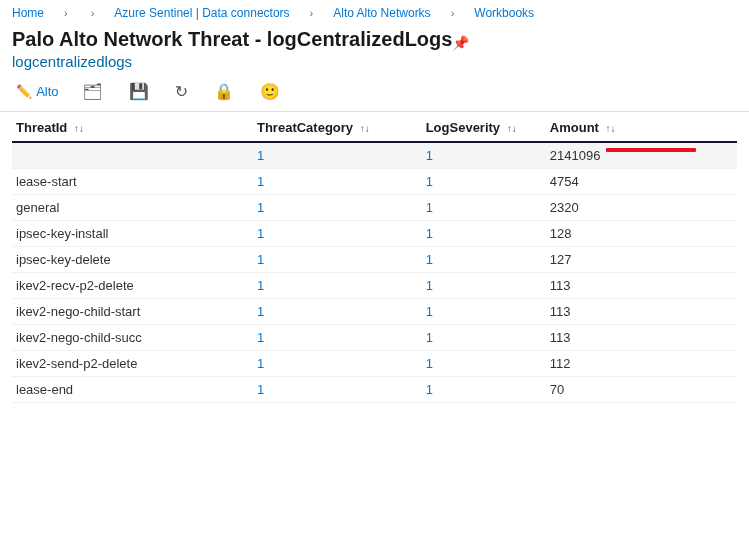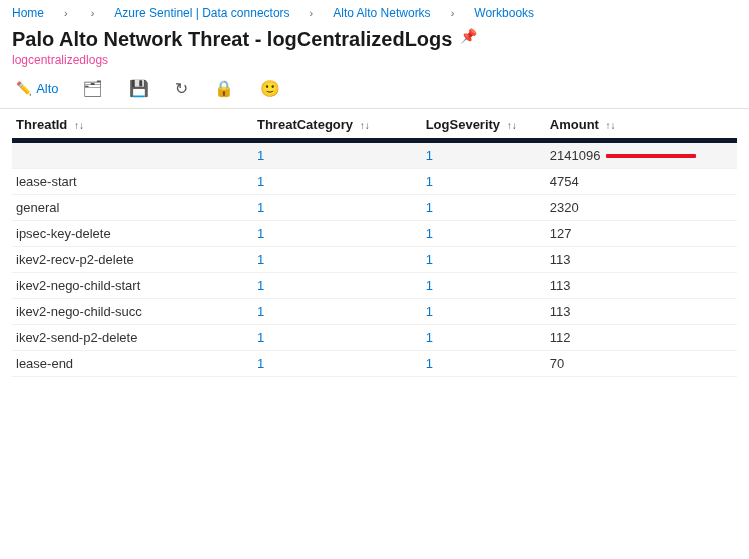--- a/index.html
+++ b/index.html
@@ -30,37 +30,36 @@
     .breadcrumb-sep {
       color: #666;
       margin: 0 3px;
       font-size: 11px;
     }
 
     
     .title-area {
       padding: 4px 12px 2px 12px;
       display: flex;
-      align-items: flex-start;
-      gap: 8px;
+      align-items: flex-end;
     }
     .page-title {
       font-size: 20px;
       font-weight: 600;
       color: #1a1a1a;
     }
     .pin-icon {
       color: #666;
       font-size: 14px;
       cursor: pointer;
     }
     .subtitle {
       padding: 0 12px 6px 12px;
-      font-size: 12px;
-      color: #ec4899;
+      font-size: 15px;
+      color: #0369a1;
     }
 
     
     .toolbar {
       display: flex;
       align-items: center;
       padding: 4px 12px 8px 12px;
       gap: 14px;
       border-bottom: 1px solid #e0e0e0;
     }
@@ -88,21 +87,21 @@
     .table-container {
       padding: 0 12px;
       overflow-x: auto;
     }
     table {
       width: 100%;
       border-collapse: collapse;
       font-size: 13px;
     }
     thead tr {
-      border-bottom: 5px solid #0f172a;
+      border-bottom: 2px solid #0f172a;
     }
     th {
       text-align: left;
       padding: 8px 8px 6px 4px;
       font-weight: 600;
       color: #1a1a1a;
       white-space: nowrap;
       user-select: none;
     }
     th .sort-icon {
@@ -117,21 +116,21 @@
     }
     tr.highlighted {
       background-color: #f5f5f5;
     }
     .link-val {
       color: #0078d4;
       cursor: pointer;
     }
     .bar-container {
       display: flex;
-      align-items: center;
+      align-items: flex-start;
       gap: 6px;
     }
     .bar {
       height: 4px;
       background: #e81123;
       display: inline-block;
       border-radius: 1px;
     }
     .col-threatid { width: 200px; }
     .col-category { width: 140px; }
@@ -220,20 +219,26 @@
           <td><span class="link-val">1</span></td>
           <td>4754</td>
         </tr>
         <tr>
           <td>general</td>
           <td><span class="link-val">1</span></td>
           <td><span class="link-val">1</span></td>
           <td>2320</td>
         </tr>
         <tr>
+          <td>ipsec-key-install</td>
+          <td><span class="link-val">1</span></td>
+          <td><span class="link-val">1</span></td>
+          <td>128</td>
+        </tr>
+        <tr>
           <td>ipsec-key-delete</td>
           <td><span class="link-val">1</span></td>
           <td><span class="link-val">1</span></td>
           <td>127</td>
         </tr>
         <tr>
           <td>ikev2-recv-p2-delete</td>
           <td><span class="link-val">1</span></td>
           <td><span class="link-val">1</span></td>
           <td>113</td>

